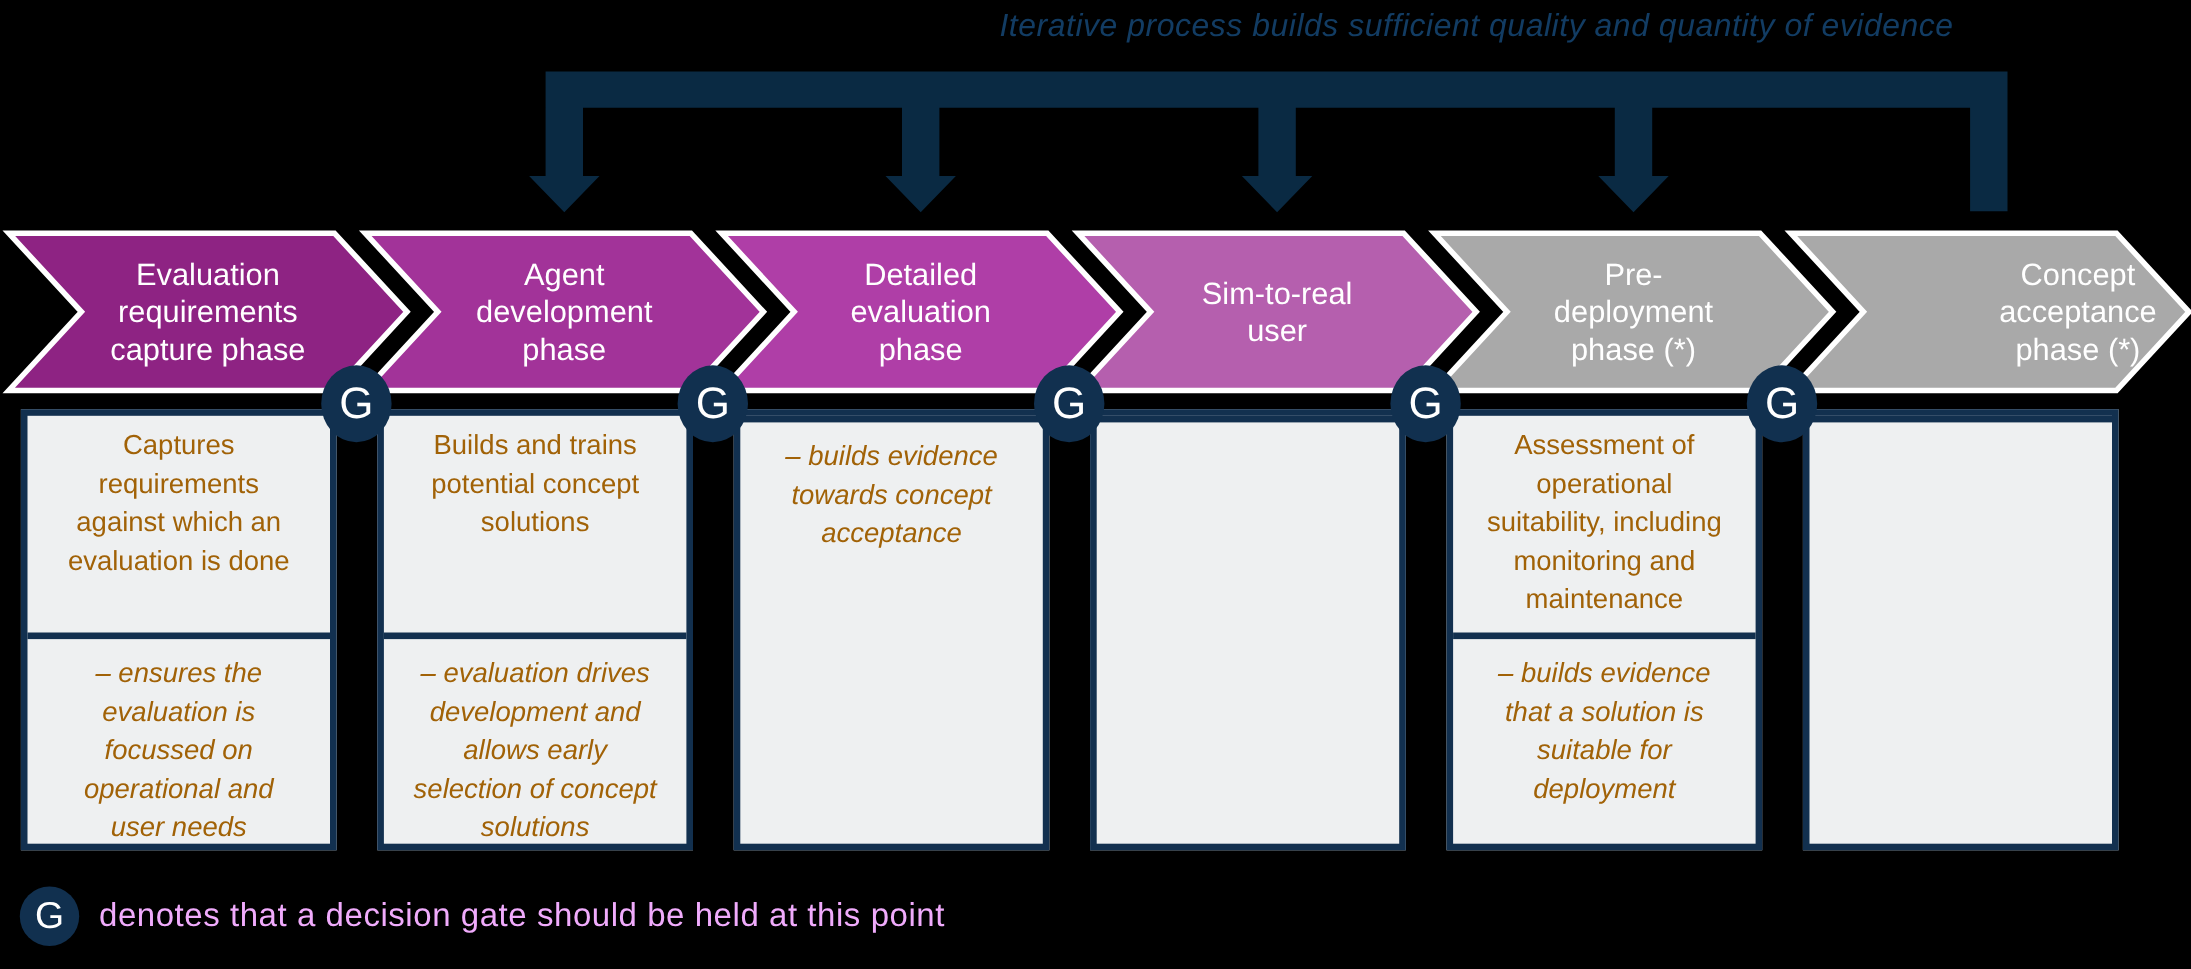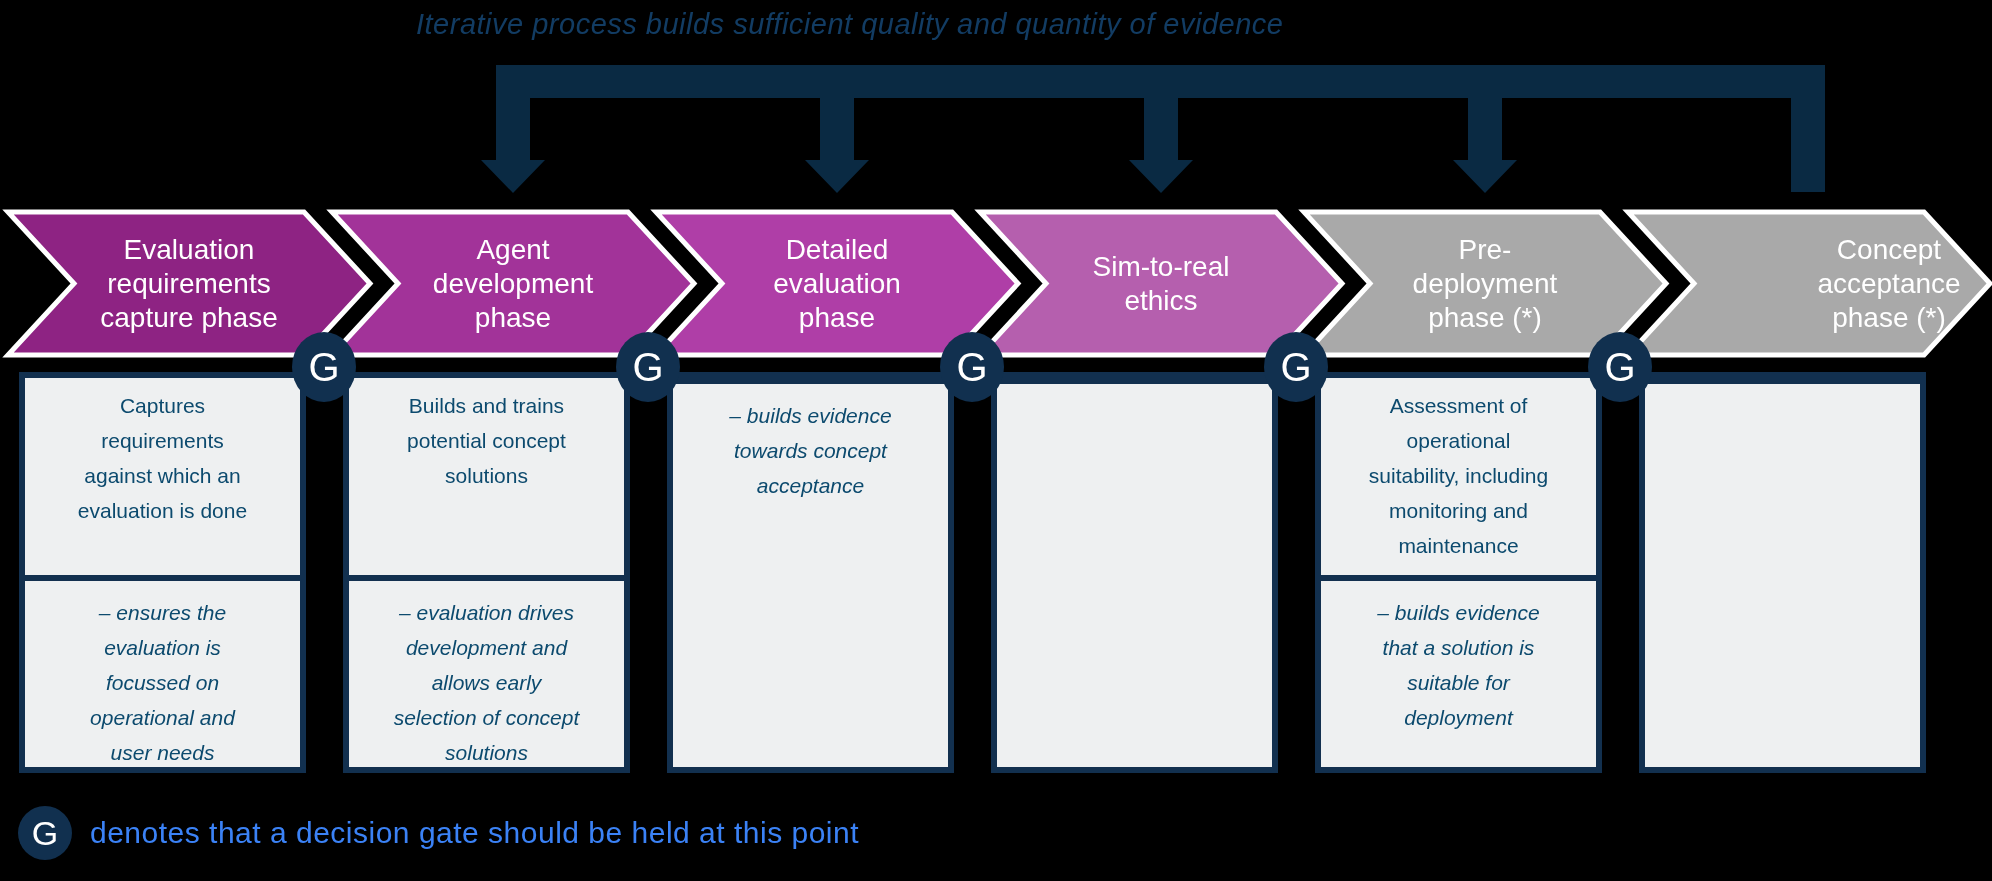--- a/index.html
+++ b/index.html
@@ -5,21 +5,21 @@
   html,body{margin:0;padding:0;background:#000;}
   .canvas{
     position:relative;
     width:1992px;height:881px;
     background:#000;
     font-family:"Liberation Sans", sans-serif;
     overflow:hidden;
   }
   .title{
     position:absolute;left:416px;top:8px;width:1360px;
-    text-align:left;
+    text-align:right;
     font-style:italic;
     font-size:29px;
     letter-spacing:.5px;
     color:#123c63;
   }
   .arrows-svg{position:absolute;left:0;top:0;pointer-events:none;}
   .chevron-label{
     position:absolute;top:214px;height:140px;width:230px;
     display:flex;align-items:center;justify-content:center;
     text-align:center;
@@ -31,22 +31,22 @@
     position:absolute;top:372px;width:287px;height:401px;
     box-sizing:border-box;
     background:#eef0f1;
     border:6px solid #12304f;
     display:flex;flex-direction:column;
   }
   .box-divider{height:6px;background:#12304f;flex:none;}
   .box-text{
     box-sizing:border-box;
     text-align:center;
-    color:#0c4a6e;
-    font-size:21px;line-height:35px;
+    color:#a16207;
+    font-size:25px;line-height:35px;
     white-space:pre-line;
     padding:10px 6px 0 6px;
   }
   .box-summary{height:197px;flex:none;}
   .box-detail{flex:1;font-style:italic;padding-top:14px;}
   .gate-circle{
     position:absolute;top:332px;width:64px;height:70px;
     border-radius:50%;
     background:#11304f;
     display:flex;align-items:center;justify-content:center;
@@ -57,21 +57,21 @@
     display:flex;align-items:center;gap:18px;
   }
   .legend-circle{
     width:54px;height:54px;flex:none;
     border-radius:50%;
     background:#11304f;
     display:flex;align-items:center;justify-content:center;
     color:#ffffff;font-size:34px;line-height:1;
   }
   .legend-text{
-    color:#3b82f6;
+    color:#f0abfc;
     font-size:30px;
     letter-spacing:.5px;
   }
 </style>
 </head>
 <body>
 
 <div class="canvas">
 
   <div class="title">Iterative process builds sufficient quality and quantity of evidence</div>
@@ -96,21 +96,21 @@
   <div class="chevron-label" style="left:74px">Evaluation
 requirements
 capture phase</div>
   <div class="chevron-label" style="left:398px">Agent
 development
 phase</div>
   <div class="chevron-label" style="left:722px">Detailed
 evaluation
 phase</div>
   <div class="chevron-label" style="left:1046px">Sim-to-real
-ethics</div>
+user</div>
   <div class="chevron-label" style="left:1370px">Pre-
 deployment
 phase (*)</div>
   <div class="chevron-label" style="left:1774px">Concept
 acceptance
 phase (*)</div>
 
   <div class="phase-column" style="left:19px">
     <div class="box-text box-summary">Captures
 requirements

